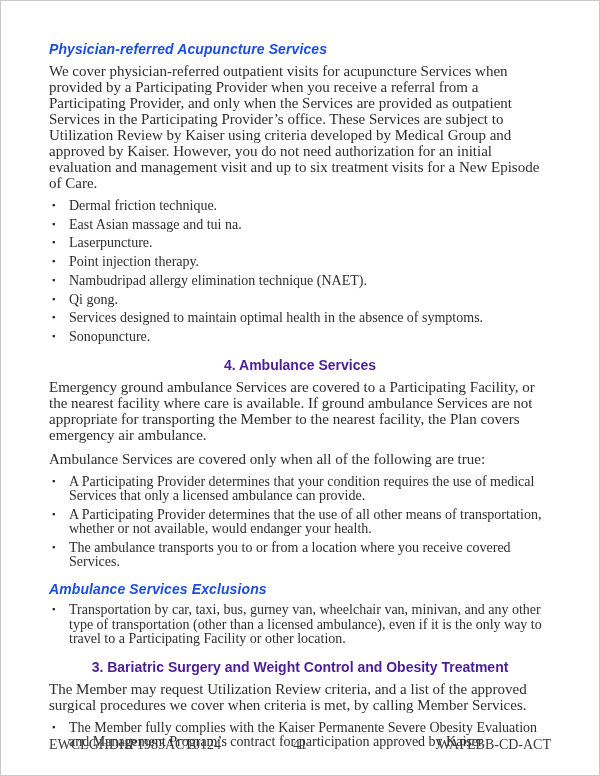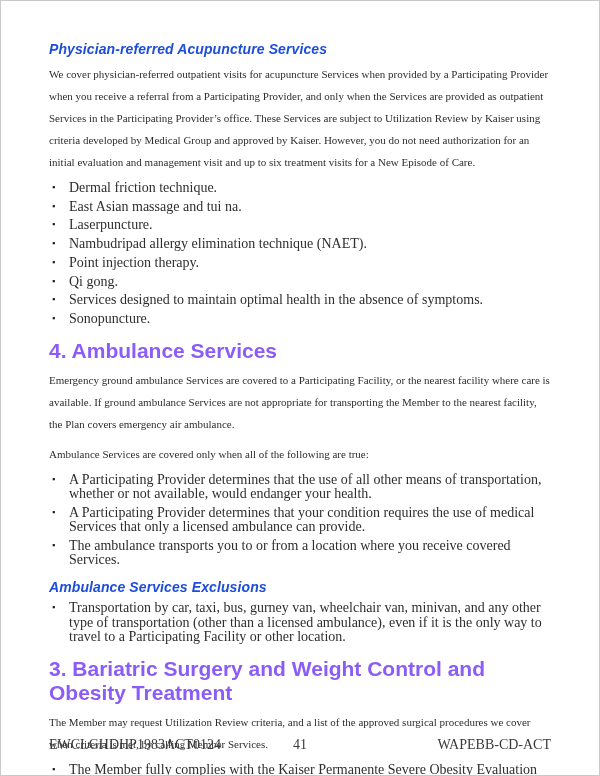--- a/index.html
+++ b/index.html
@@ -24,27 +24,28 @@
     font-weight: bold;
     font-style: italic;
     font-size: 14px;
     color: #1d4ed8;
     margin: 12px 0 6px 0;
     letter-spacing: 0.1px;
   }
   h2.section-heading {
     font-family: "Liberation Sans", sans-serif;
     font-weight: bold;
-    font-size: 21px;
-    color: #8b5cf6;
+    font-size: 14px;
+    color: #4c1d95;
     margin: 13px 0 6px 0;
+    text-align: center;
   }
   p.body-text {
-    font-size: 11px;
-    line-height: 22px;
+    font-size: 15px;
+    line-height: 16px;
     margin: 0 0 8px 0;
   }
   ul.bullet-list {
     list-style: none;
     margin: 0 0 6px 0;
     padding: 0;
   }
   ul.bullet-list li {
     position: relative;
     padding-left: 20px;
@@ -80,33 +81,33 @@
 
 <div class="page">
 
   <h3 class="subheading">Physician-referred Acupuncture Services</h3>
   <p class="body-text">We cover physician-referred outpatient visits for acupuncture Services when provided by a Participating Provider when you receive a referral from a Participating Provider, and only when the Services are provided as outpatient Services in the Participating Provider’s office. These Services are subject to Utilization Review by Kaiser using criteria developed by Medical Group and approved by Kaiser. However, you do not need authorization for an initial evaluation and management visit and up to six treatment visits for a New Episode of Care.</p>
 
   <ul class="bullet-list">
     <li>Dermal friction technique.</li>
     <li>East Asian massage and tui na.</li>
     <li>Laserpuncture.</li>
+    <li>Point injection therapy.</li>
     <li>Nambudripad allergy elimination technique (NAET).</li>
-    <li>Point injection therapy.</li>
     <li>Qi gong.</li>
     <li>Services designed to maintain optimal health in the absence of symptoms.</li>
     <li>Sonopuncture.</li>
   </ul>
 
   <h2 class="section-heading">4. Ambulance Services</h2>
   <p class="body-text">Emergency ground ambulance Services are covered to a Participating Facility, or the nearest facility where care is available. If ground ambulance Services are not appropriate for transporting the Member to the nearest facility, the Plan covers emergency air ambulance.</p>
   <p class="body-text">Ambulance Services are covered only when all of the following are true:</p>
   <ul class="bullet-list">
+    <li>A Participating Provider determines that your condition requires the use of medical Services that only a licensed ambulance can provide.</li>
     <li>A Participating Provider determines that the use of all other means of transportation, whether or not available, would endanger your health.</li>
-    <li>A Participating Provider determines that your condition requires the use of medical Services that only a licensed ambulance can provide.</li>
     <li>The ambulance transports you to or from a location where you receive covered Services.</li>
   </ul>
 
   <h3 class="subheading">Ambulance Services Exclusions</h3>
   <ul class="bullet-list">
     <li>Transportation by car, taxi, bus, gurney van, wheelchair van, minivan, and any other type of transportation (other than a licensed ambulance), even if it is the only way to travel to a Participating Facility or other location.</li>
   </ul>
 
   <h2 class="section-heading">3. Bariatric Surgery and Weight Control and Obesity Treatment</h2>
   <p class="body-text">The Member may request Utilization Review criteria, and a list of the approved surgical procedures we cover when criteria is met, by calling Member Services.</p>

